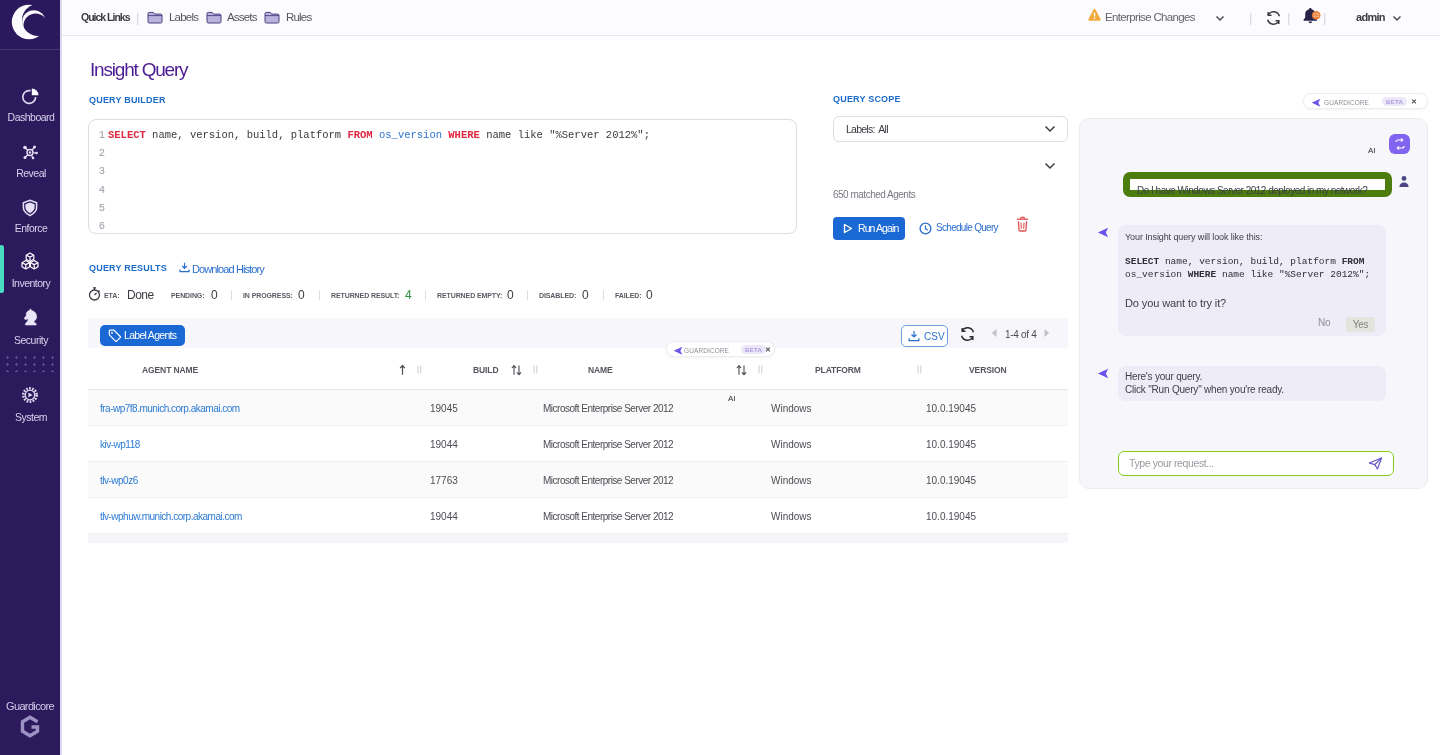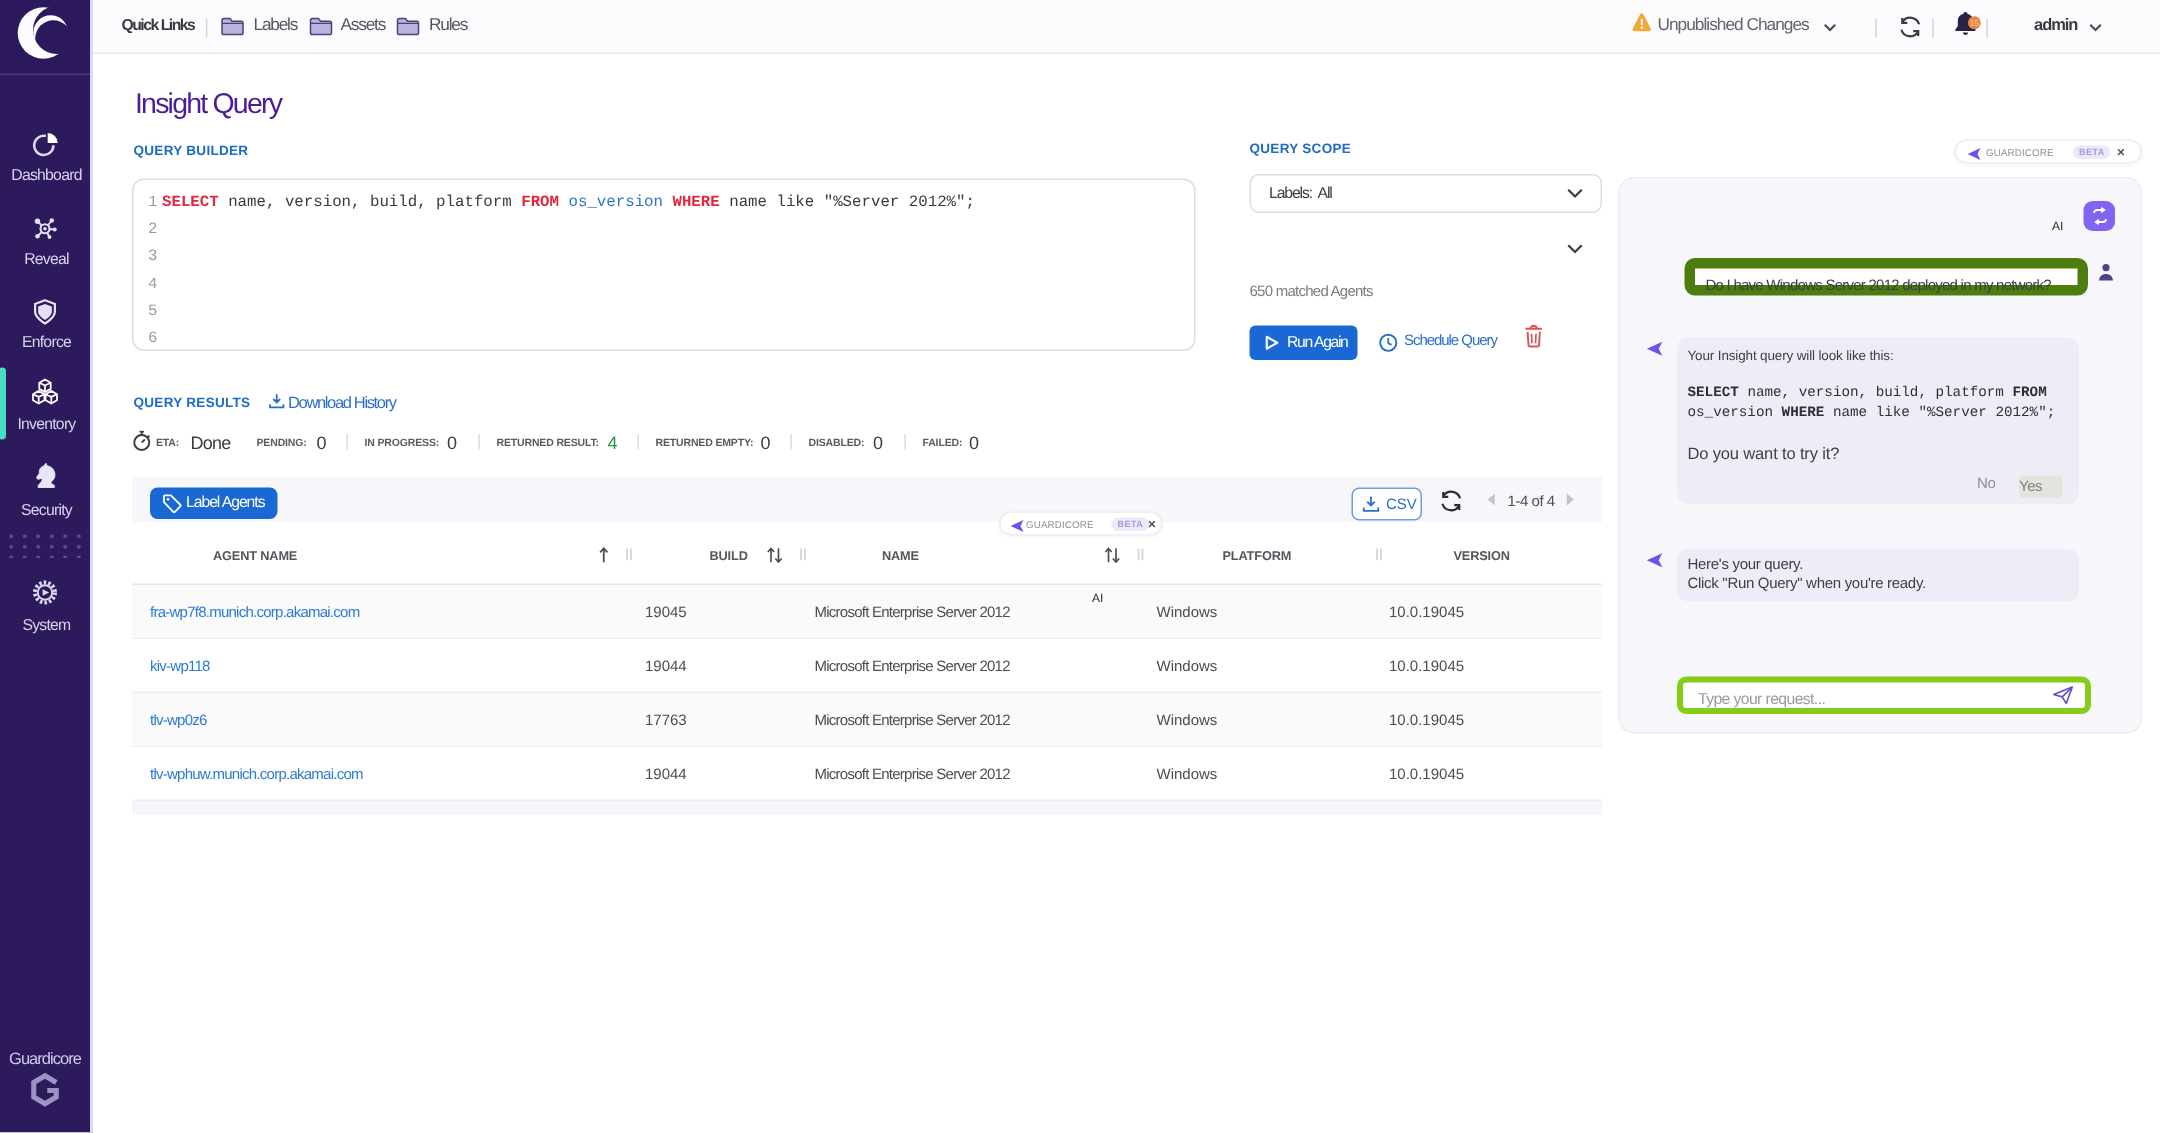--- a/index.html
+++ b/index.html
@@ -63,21 +63,21 @@
 .beta { display:inline-block; background:#ece7f9; color:#a89ade; border-radius:6px;
   font-size:6px; font-weight:600; padding:1.5px 4px; letter-spacing:0.3px; }
 .closex { font-size:7px; color:#4c4c54; font-weight:600; }
 #pbtn { position:absolute; left:309px; top:15px; width:21px; height:20px; background:#8164ef; border-radius:6px; }
 #userbub { position:absolute; left:43px; top:53px; width:269px; height:25px; background:#fff;
   border:7px solid #4d7c0f; border-radius:7px; font-size:10px; letter-spacing:-0.5px;
   color:#3e3e46; line-height:24px; padding-left:7px; }
 .aibub { position:absolute; left:38px; width:268px; background:#eeedf7; border-radius:7px;
   font-size:9.5px; letter-spacing:-0.3px; color:#3e3e46; }
 #aiinput { position:absolute; left:38px; top:332px; width:276px; height:25px; background:#fff;
-  border:4px solid #84cc16; border-radius:6px; font-size:10.5px; letter-spacing:-0.4px;
+  border:1px solid #84cc16; border-radius:6px; font-size:10.5px; letter-spacing:-0.4px;
   color:#9a9aa4; line-height:23px; padding-left:10px; }
 
 
 .statlbl { position:absolute; top:292px; font-size:7px; font-weight:600; color:#5a5a64; letter-spacing:-0.1px; }
 .statval { position:absolute; top:288px; font-size:12px; color:#3c3c44; }
 .ssep { position:absolute; top:288px; font-size:11px; color:#d9d9e0; }
 #toolbar { position:absolute; left:88px; top:318px; width:980px; height:30px; background:#f6f6fb; }
 #lblagents { position:absolute; left:100px; top:325px; width:85px; height:21px; background:#1a68d4;
   border-radius:5px; color:#fff; font-size:10.5px; letter-spacing:-0.7px; }
 #csvbtn { position:absolute; left:901px; top:325px; width:47px; height:22px; background:#fff;
@@ -174,21 +174,21 @@
     <path d="M20.5 6.7 L13 2.2 L5.5 6.7 V16.3 L13 20.8 L20.5 16.3 V12 H14.5" fill="none" stroke="#9c93c4" stroke-width="3.4"></path>
   </svg>
 </div>
 
 <div id="topbar">
   <span class="tb" style="left:19px; font-weight:bold; color:#3a3a42; font-size:10.5px; letter-spacing:-1px;">Quick Links</span>
   <span class="tb vsep" style="left:74px;">|</span>
   <span class="tb" style="left:107px; font-size:11.5px; letter-spacing:-0.8px; color:#55555e;">Labels</span>
   <span class="tb" style="left:165px; font-size:11.5px; letter-spacing:-0.8px; color:#55555e;">Assets</span>
   <span class="tb" style="left:224px; font-size:11.5px; letter-spacing:-0.8px; color:#55555e;">Rules</span>
-  <span class="tb" style="left:1043px; font-size:11.5px; letter-spacing:-0.65px; color:#63636d;">Unpublished Changes</span>
+  <span class="tb" style="left:1043px; font-size:11.5px; letter-spacing:-0.65px; color:#63636d;">Enterprise Changes</span>
   <span class="tb vsep" style="left:1187px;">|</span>
   <span class="tb vsep" style="left:1225px;">|</span>
   <span class="tb vsep" style="left:1261px;">|</span>
   <span class="tb" style="left:1294px; font-weight:bold; color:#3a3a42; font-size:11px; letter-spacing:-0.7px;">admin</span>
 
   <svg class="abs" style="left:85px; top:11px;" width="16" height="13" viewBox="0 0 16 13">
     <path d="M1 2.6 C1 1.9 1.5 1.4 2.2 1.4 h4.1 l1.4 1.7 h6.1 c.7 0 1.2.5 1.2 1.2 v6.5 c0 .7-.5 1.2-1.2 1.2 H2.2 C1.5 12 1 11.5 1 10.8 Z" fill="#b9b3de" stroke="#4a407e" stroke-width="1"></path>
     <path d="M1 4.6 h14" stroke="#4a407e" stroke-width="0.9" fill="none"></path>
   </svg>
   <svg class="abs" style="left:144px; top:11px;" width="16" height="13" viewBox="0 0 16 13">
@@ -299,21 +299,21 @@
       <path d="M6.8 0.5 L8.8 2 L6.8 3.5" fill="none" stroke="#fff" stroke-width="1.2"></path>
       <path d="M5.2 8.5 L3.2 10 L5.2 11.5" fill="none" stroke="#fff" stroke-width="1.2"></path>
     </svg>
   </div>
   <div id="userbub">Do I have Windows Server 2012 deployed in my network?</div>
   <div class="aibub" style="top:106px; height:111px;">
     <span class="abs" style="left:7px; top:7px; font-size:9px; letter-spacing:-0.1px;">Your Insight query will look like this:</span>
     <div class="abs" style="left:7px; top:30px; font-family:'Liberation Mono',monospace; font-size:9.5px; letter-spacing:0; line-height:13px; color:#2e2e36;"><b>SELECT</b> name, version, build, platform <b>FROM</b><br>os_version <b>WHERE</b> name like "%Server 2012%";</div>
     <span class="abs" style="left:7px; top:72px; font-size:11px; letter-spacing:-0.1px;">Do you want to try it?</span>
     <span class="abs" style="left:200px; top:92px; font-size:10px; color:#8e8e98;">No</span>
-    <div class="abs" style="left:228px; top:92px; width:29px; height:15px; background:#e3e4dd; border-radius:3px; color:#84847e; font-size:10px; text-align:left; line-height:15px;">Yes</div>
+    <div class="abs" style="left:228px; top:92px; width:29px; height:15px; background:#e3e4dd; border-radius:3px; color:#84847e; font-size:10px; text-align:center; line-height:15px;">Yes</div>
   </div>
   <div class="aibub" style="top:247px; height:35px; font-size:10px; letter-spacing:-0.2px; line-height:12.5px; padding:5px 0 0 7px;">
     Here's your query.<br>Click "Run Query" when you're ready.
   </div>
   <div id="aiinput">Type your request...</div>
 
   <svg class="abs" style="left:318px; top:56px;" width="12" height="13" viewBox="0 0 12 13">
     <circle cx="6" cy="3.4" r="2.4" fill="#4b4583"></circle>
     <path d="M1.4 12 C1.4 9.3 3.4 7.6 6 7.6 C8.6 7.6 10.6 9.3 10.6 12 Z" fill="#4b4583"></path>
   </svg>

